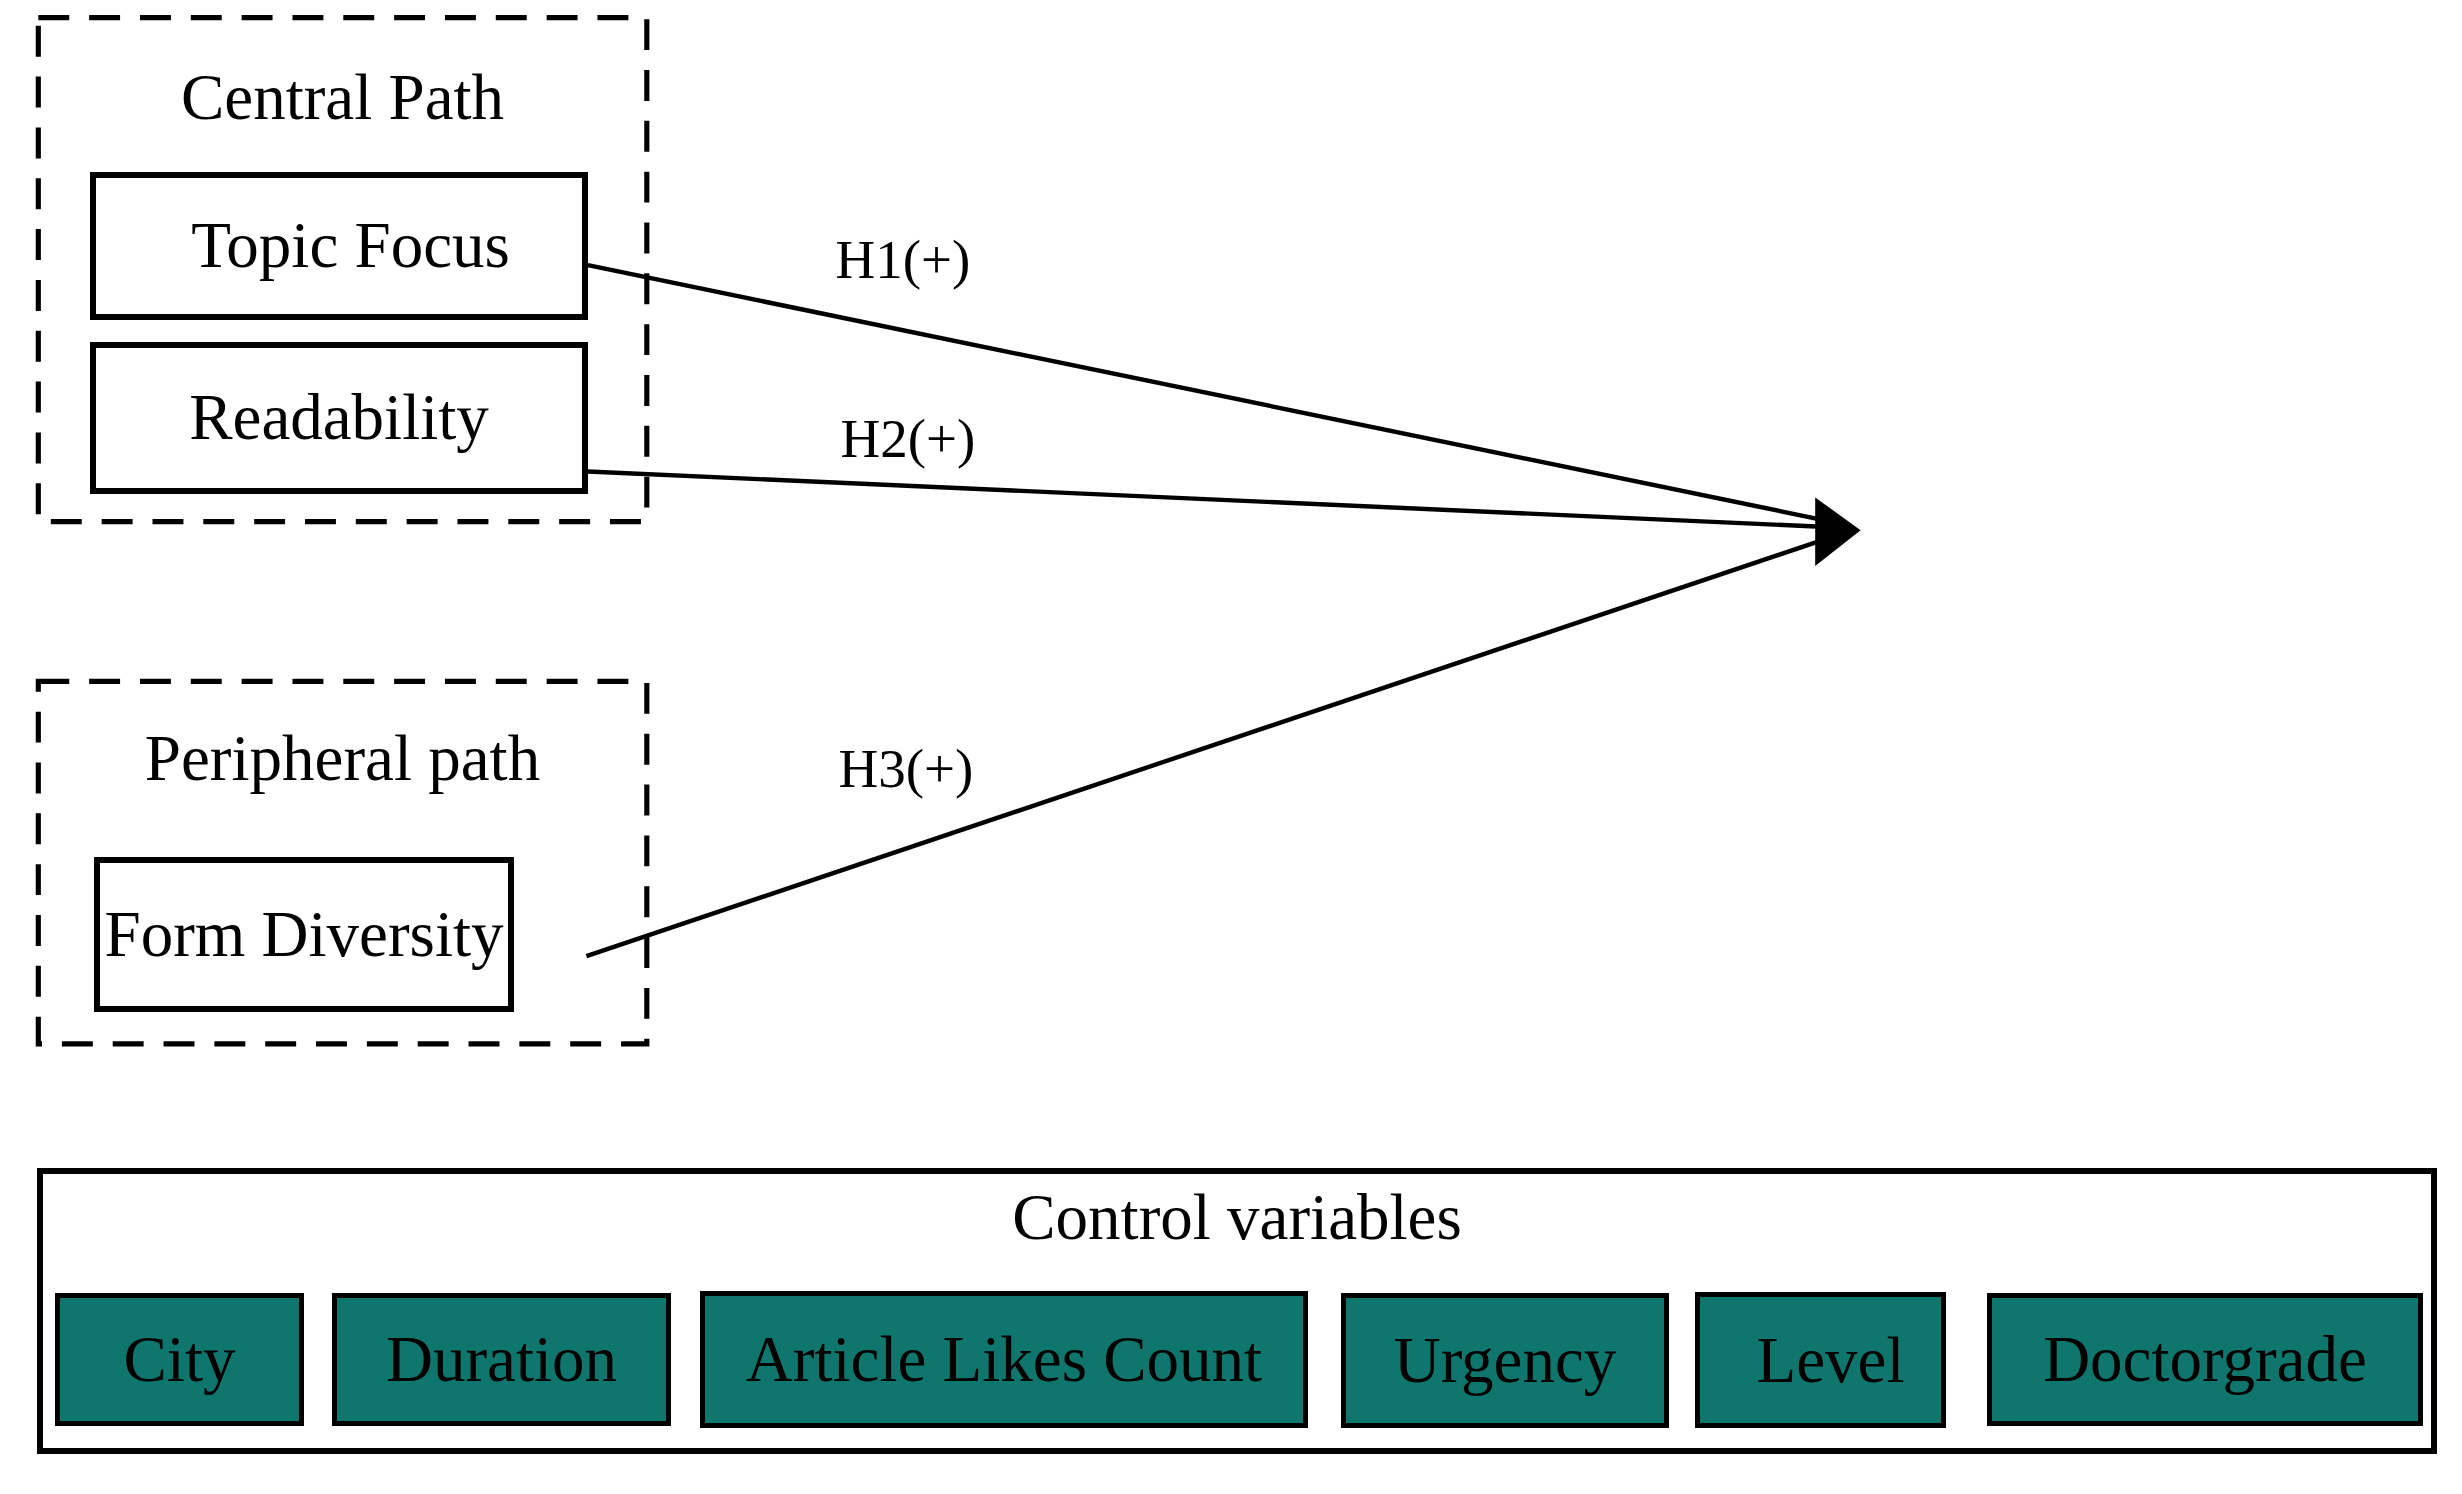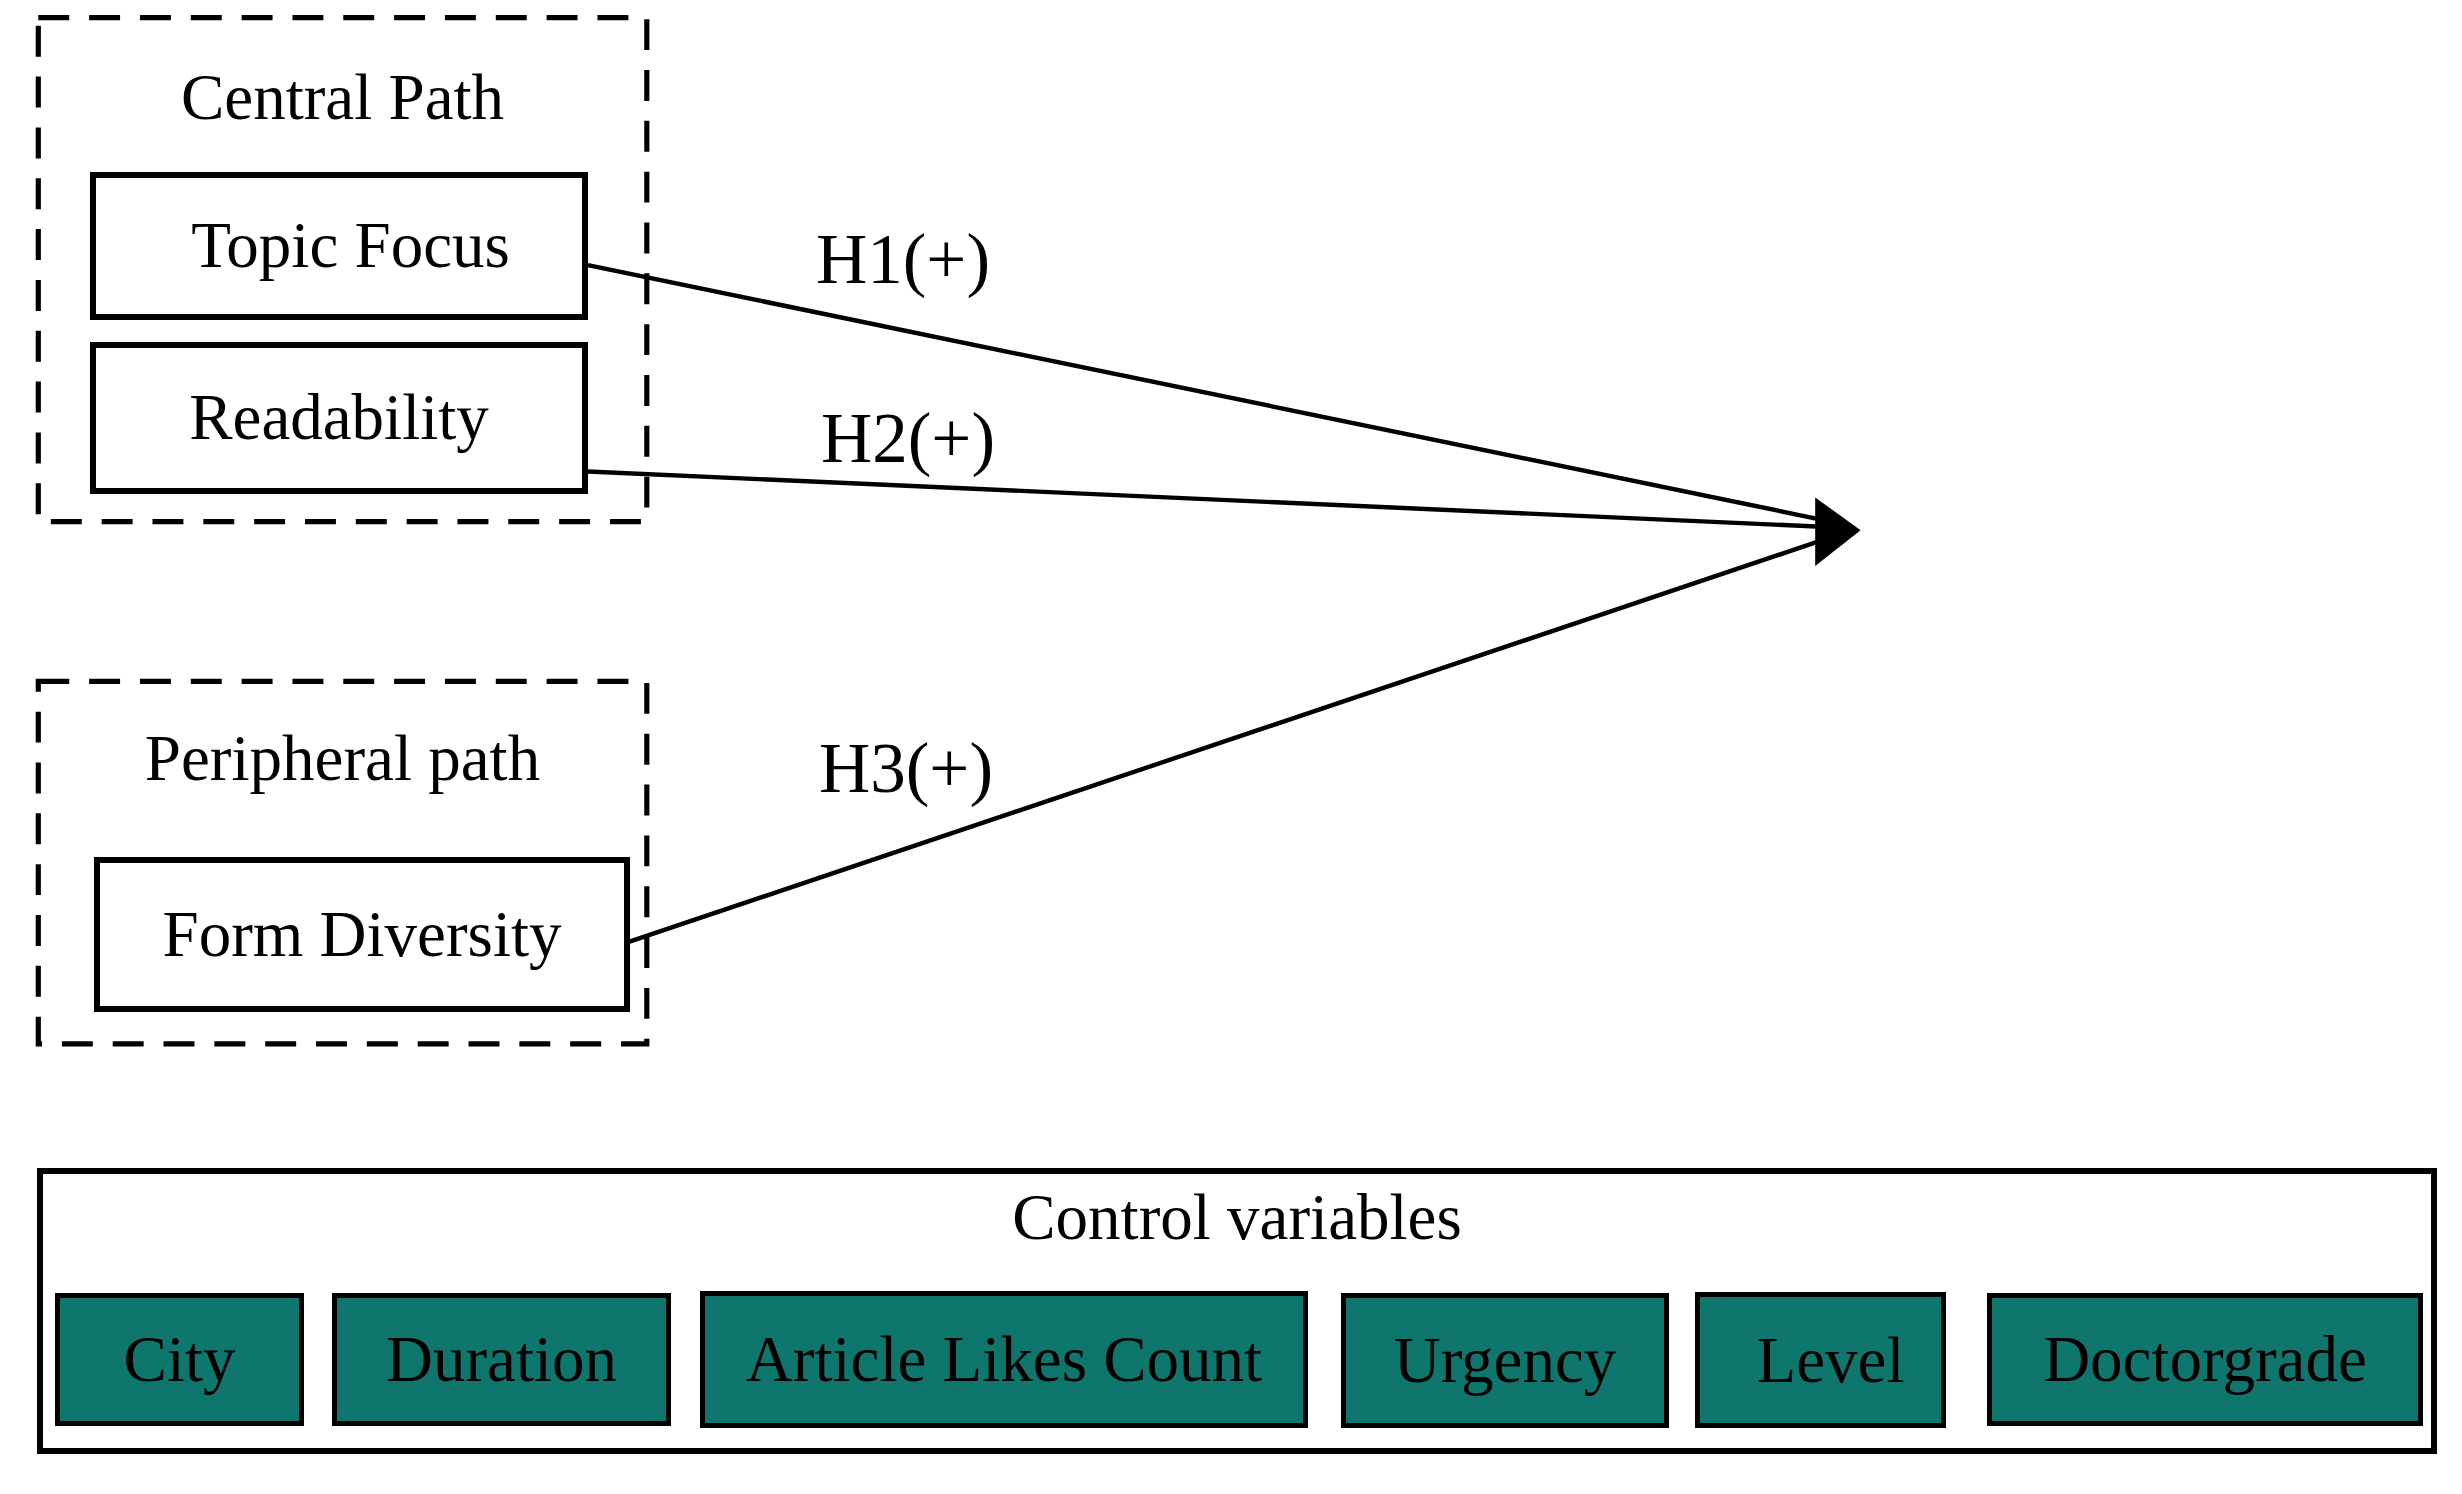--- a/index.html
+++ b/index.html
@@ -38,21 +38,21 @@
   .group-title {
     position: absolute;
     text-align: center;
     font-size: 65px;
     line-height: 81px;
     white-space: nowrap;
   }
   .hypothesis-label {
     position: absolute;
     transform: translate(-50%, -50%);
-    font-size: 71px;
+    font-size: 55px;
     line-height: 1;
     white-space: nowrap;
   }
   .outcome-box {
     position: absolute;
     border: 6.6px solid #000000;
     background: #ffffff;
     box-sizing: border-box;
     display: flex;
     flex-direction: column;
@@ -99,21 +99,21 @@
   <div class="node-box" style="left:90px; top:172px; width:498px; height:148px;padding-left:23px;">
     <span>Topic Focus</span>
   </div>
 
   <div class="node-box" style="left:90px; top:342px; width:498px; height:152px;align-items:center;">
     <span>Readability</span>
   </div>
 
   <div class="group-title" style="left:38px; top:718px; width:609px;">Peripheral path</div>
 
-  <div class="node-box" style="left:94px; top:857px; width:536px; height:155px;">
+  <div class="node-box" style="left:94px; top:857px; width:420px; height:155px;">
     <span>Form Diversity</span>
   </div>
 
   <div class="hypothesis-label" style="left:903px; top:259px;">H1(+)</div>
   <div class="hypothesis-label" style="left:908px; top:438px;">H2(+)</div>
   <div class="hypothesis-label" style="left:906px; top:768px;">H3(+)</div>
 
 
   <div class="control-outer" style="left:37px; top:1168px; width:2400px; height:286px;"></div>
 

